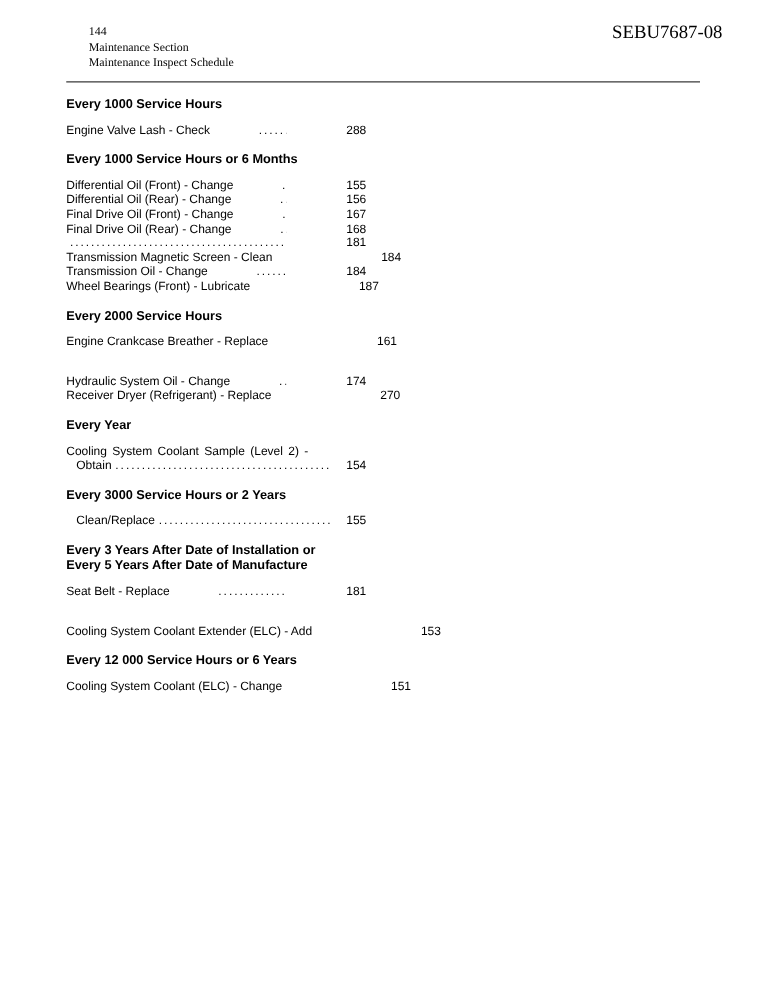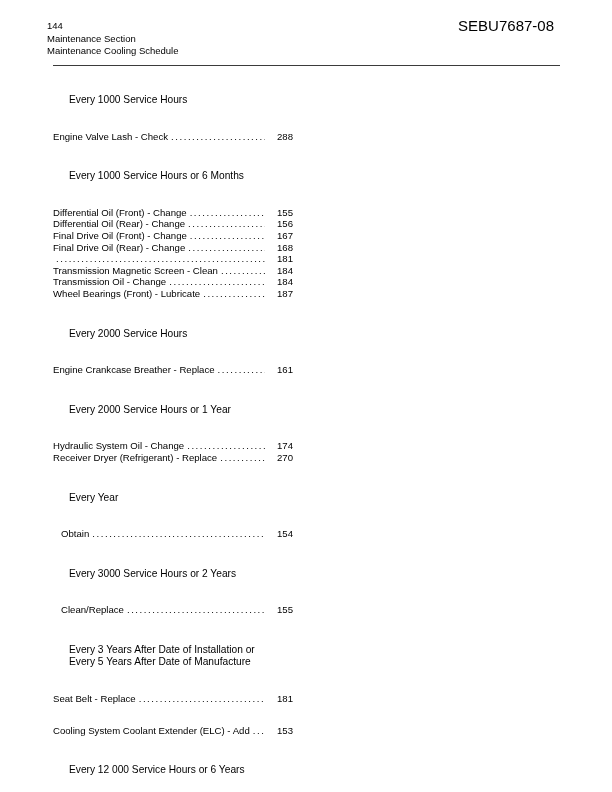--- a/index.html
+++ b/index.html
@@ -19,23 +19,24 @@
   .page {
     position: absolute;
     left: 0; top: 0;
     width: 612px;
     height: 792px;
   }
 
   
   .header {
     position: absolute;
-    left: 47px;
+    left: 71px;
     top: 20px;
     width: 507px;
+    font-family: Liberation Serif, serif;
   }
   .header-row {
     display: flex;
     justify-content: space-between;
     align-items: flex-start;
   }
   .header-left {
     font-size: 9.5px;
     line-height: 12.6px;
     color: #000;
@@ -61,23 +62,23 @@
     position: absolute;
     left: 53px;
     top: 78px;
     width: 240px;
   }
 
   .section { margin: 0; }
 
   .section-heading {
     font-size: 10.2px;
-    font-weight: normal;
+    font-weight: bold;
     line-height: 12.6px;
-    margin: 16px;
+    margin: 0;
     padding: 0;
     white-space: pre-line;
   }
 
   .entries {
     margin: 0;
     padding: 0;
   }
 
   
@@ -90,20 +91,21 @@
     line-height: 11.6px;
     display: block;
     position: relative;
   }
 
   
   .entry-line {
     display: flex;
     align-items: flex-start;
     width: 240px;
+    gap: 36px;
   }
   .entry-label {
     white-space: pre;
     flex: 0 0 auto;
   }
   .entry-dots {
     flex: 1 1 auto;
     overflow: hidden;
     white-space: nowrap;
     margin: 0 2px 0 3px;
@@ -136,21 +138,21 @@
 </head>
 <body>
 
 <div class="page">
 
   <div class="header">
     <div class="header-row">
       <div class="header-left">
         <div>144</div>
         <div>Maintenance Section</div>
-        <div>Maintenance Cooling Schedule</div>
+        <div>Maintenance Inspect Schedule</div>
       </div>
       <div class="header-right">SEBU7687-08</div>
     </div>
   </div>
 
   <div class="header-rule"></div>
 
   <div class="column" id="content-column">
       <div class="section">
         <div class="section-heading">Every 1000 Service Hours</div>
@@ -236,21 +238,20 @@
             <div class="entry-line">
               <span class="entry-label">Engine Crankcase Breather - Replace</span>
               <span class="entry-dots">........................................................................................................................</span>
               <span class="entry-page">161</span>
             </div>
           </div>
         </div>
       </div>
       <div class="gap-before-heading"></div>
       <div class="section">
-        <div class="section-heading">Every 2000 Service Hours or 1 Year</div>
         <div class="gap-after-heading"></div>
         <div class="entries">
           <div class="entry">
             <div class="entry-line">
               <span class="entry-label">Hydraulic System Oil - Change</span>
               <span class="entry-dots">........................................................................................................................</span>
               <span class="entry-page">174</span>
             </div>
           </div>
           <div class="entry">
@@ -261,20 +262,21 @@
             </div>
           </div>
         </div>
       </div>
       <div class="gap-before-heading"></div>
       <div class="section">
         <div class="section-heading">Every Year</div>
         <div class="gap-after-heading"></div>
         <div class="entries">
           <div class="entry">
+            <div class="entry-first">Cooling System Coolant Sample (Level 2) -</div>
             <div class="entry-cont">
               <span class="entry-label">Obtain</span>
               <span class="entry-dots">........................................................................................................................</span>
               <span class="entry-page">154</span>
             </div>
           </div>
         </div>
       </div>
       <div class="gap-before-heading"></div>
       <div class="section">

